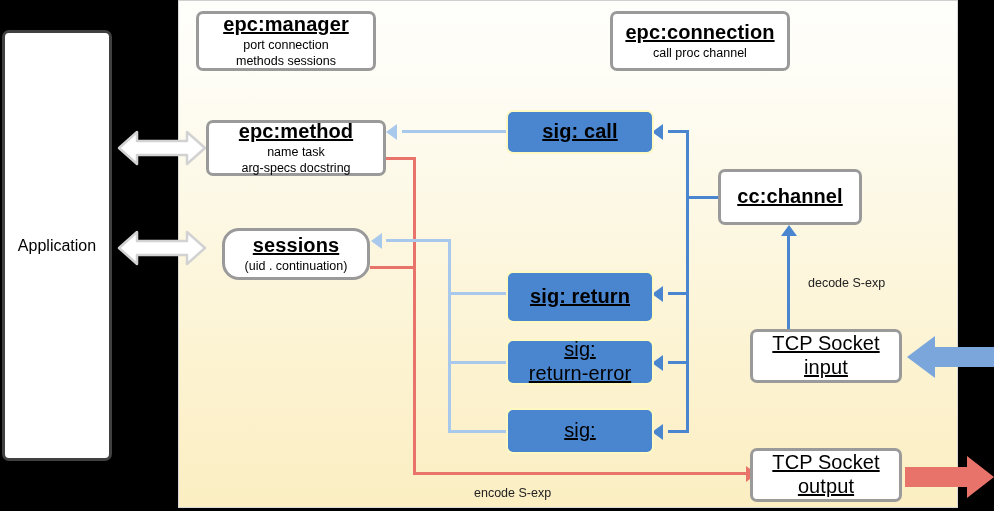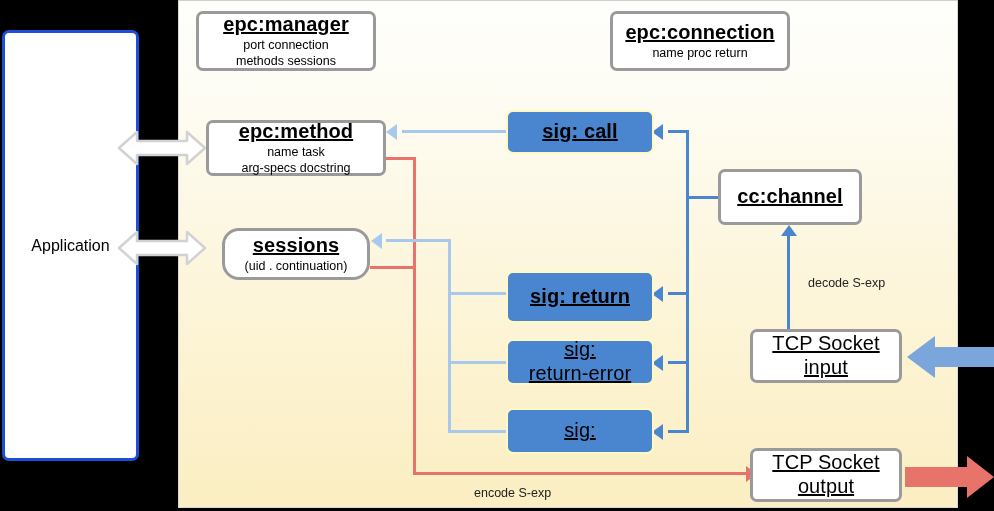--- a/index.html
+++ b/index.html
@@ -26,22 +26,22 @@
     color:#000;line-height:1.18;
   }
   .node.gray{border:3px solid #9a9a9a;}
   .node.blue{border:2px solid #fef9c3;}
   .node .t1{font-size:20px;font-weight:bold;letter-spacing:.1px;text-decoration:underline;}
   .node .t1.reg{font-weight:normal;}
   .node .t2{font-size:12.5px;font-weight:normal;margin-top:1px;}
 
   
   #app{
-    position:absolute;left:2px;top:30px;width:137px;height:431px;
-    background:#fff;border:3px solid #1d4ed8;border-radius:7px;
+    position:absolute;left:2px;top:30px;width:110px;height:431px;
+    background:#fff;border:3px solid #404040;border-radius:7px;
     box-sizing:border-box;display:flex;align-items:center;justify-content:center;
     font-size:16px;color:#000;
   }
 
   
   .ln{position:absolute;}
   .h{height:3px;}
   .v{width:3px;}
   .blue{background:#4a86cf;}
   .lblue{background:#a9c9ec;}
@@ -132,21 +132,21 @@
   <div class="lbl" style="left:808px;top:276px;">decode S-exp</div>
 
   <div class="node gray" style="left:196px;top:11px;width:180px;height:60px;">
     <div class="t1">epc:manager</div>
     <div class="t2">port connection</div>
     <div class="t2">methods sessions</div>
   </div>
 
   <div class="node gray" style="left:610px;top:11px;width:180px;height:60px;">
     <div class="t1">epc:connection</div>
-    <div class="t2">name proc return</div>
+    <div class="t2">call proc channel</div>
   </div>
 
   <div class="node gray" style="left:206px;top:120px;width:180px;height:56px;">
     <div class="t1">epc:method</div>
     <div class="t2">name task</div>
     <div class="t2">arg-specs docstring</div>
   </div>
 
   <div class="node gray" style="left:222px;top:228px;width:148px;height:52px;border-radius:17px;">
     <div class="t1">sessions</div>

